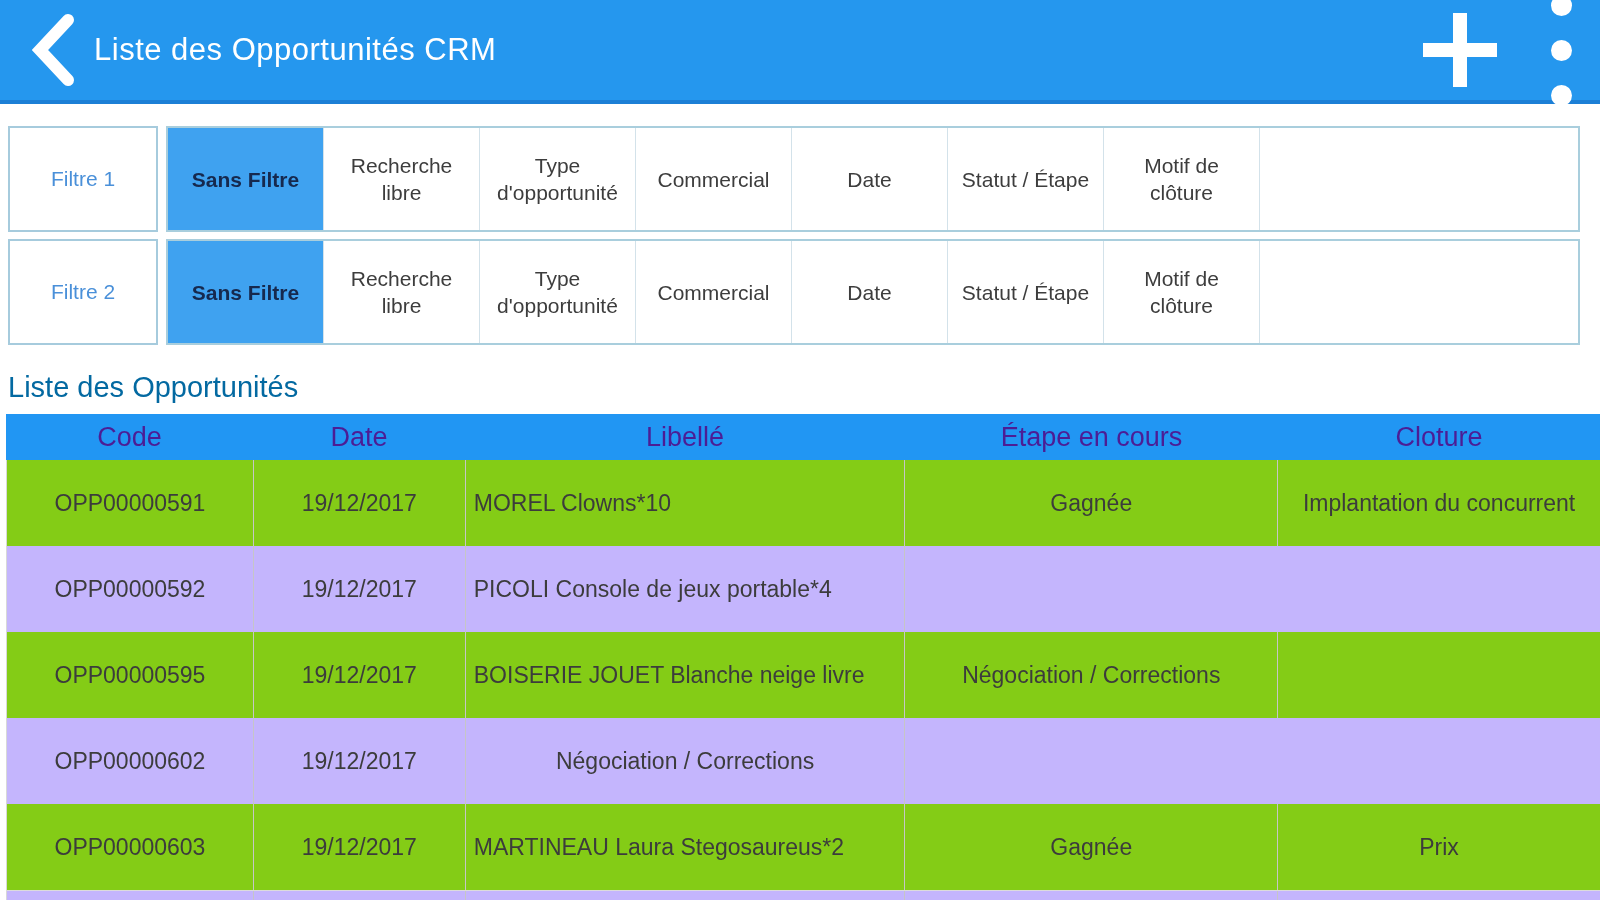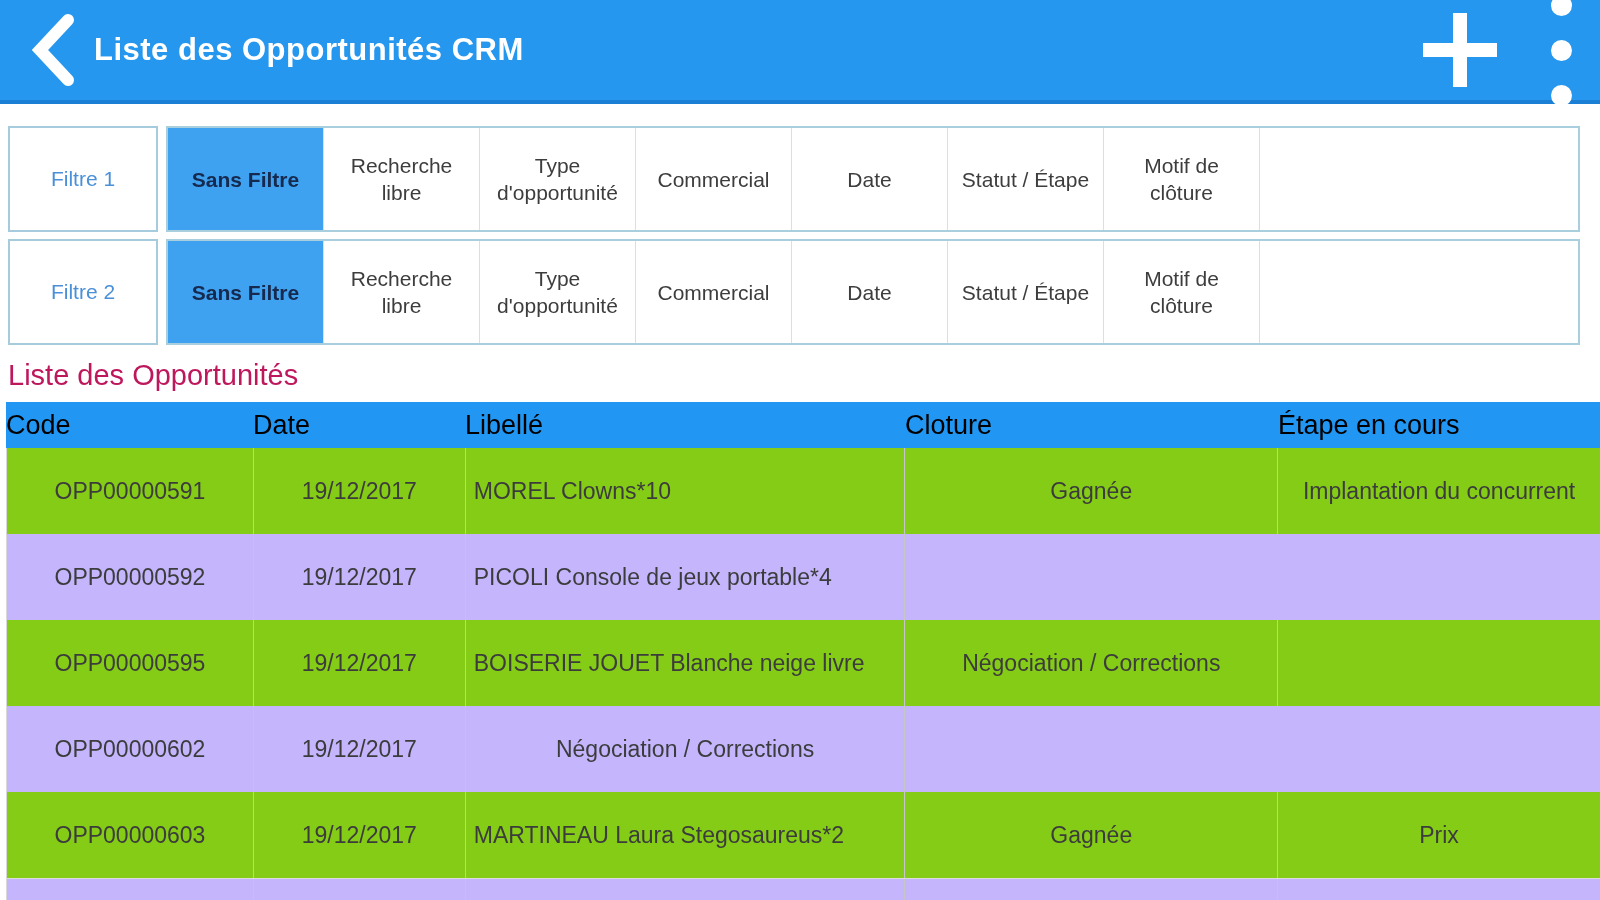--- a/index.html
+++ b/index.html
@@ -21,21 +21,21 @@
   }
   .back-btn {
     width: 70px; height: 80px;
     margin-left: 18px;
     display: flex; align-items: center; justify-content: center;
     cursor: pointer;
   }
   .appbar-title {
     color: #ffffff;
     font-size: 31px;
-    font-weight: bold;
+    font-weight: normal;
     margin-left: 6px;
     letter-spacing: 0.5px;
   }
   .appbar-actions {
     position: absolute;
     right: 28px; top: 0;
     height: 100%;
     display: flex; align-items: center;
     gap: 48px;
   }
@@ -86,39 +86,40 @@
   }
   .filter-btn.selected {
     background: #3fa2f0;
     color: #16294e;
     font-weight: bold;
   }
   .filter-filler { flex: 1 1 auto; background: #ffffff; }
 
   
   .list-heading {
-    margin: 14px 0 10px 8px;
+    margin: 26px 0 10px 8px;
     font-size: 29px;
-    color: #be185d;
+    color: #0369a1;
   }
 
   
   .table { margin-left: 6px; width: 1594px; }
   .thead, .trow {
     display: grid;
     grid-template-columns: 15.5% 13.3% 27.6% 23.4% 20.2%;
   }
   .thead {
     background: #2196f3;
     height: 46px;
     align-items: center;
   }
   .th {
-    color: #000000;
+    color: #4c1d95;
     font-size: 27px;
+    text-align: center;
     overflow: hidden;
     white-space: nowrap;
   }
   .trow {
     height: 86px;
     background: #84cc16;
     border-left: 1px solid #d8d8d8;
   }
   .trow.alt { background: #c4b5fd; }
   .td {
@@ -188,22 +189,22 @@
   </div>
 </div>
 
 <div class="list-heading">Liste des Opportunités</div>
 
 <div class="table">
   <div class="thead">
     <div class="th">Code</div>
     <div class="th">Date</div>
     <div class="th">Libellé</div>
+    <div class="th">Étape en cours</div>
     <div class="th">Cloture</div>
-    <div class="th">Étape en cours</div>
   </div>
   <div class="tbody" id="tbody">
       <div class="trow">
         <div class="td col0">OPP00000591</div>
         <div class="td col1">19/12/2017</div>
         <div class="td col2">MOREL Clowns*10</div>
         <div class="td col3">Gagnée</div>
         <div class="td col4">Implantation du concurrent</div>
       </div>
       <div class="trow alt">

